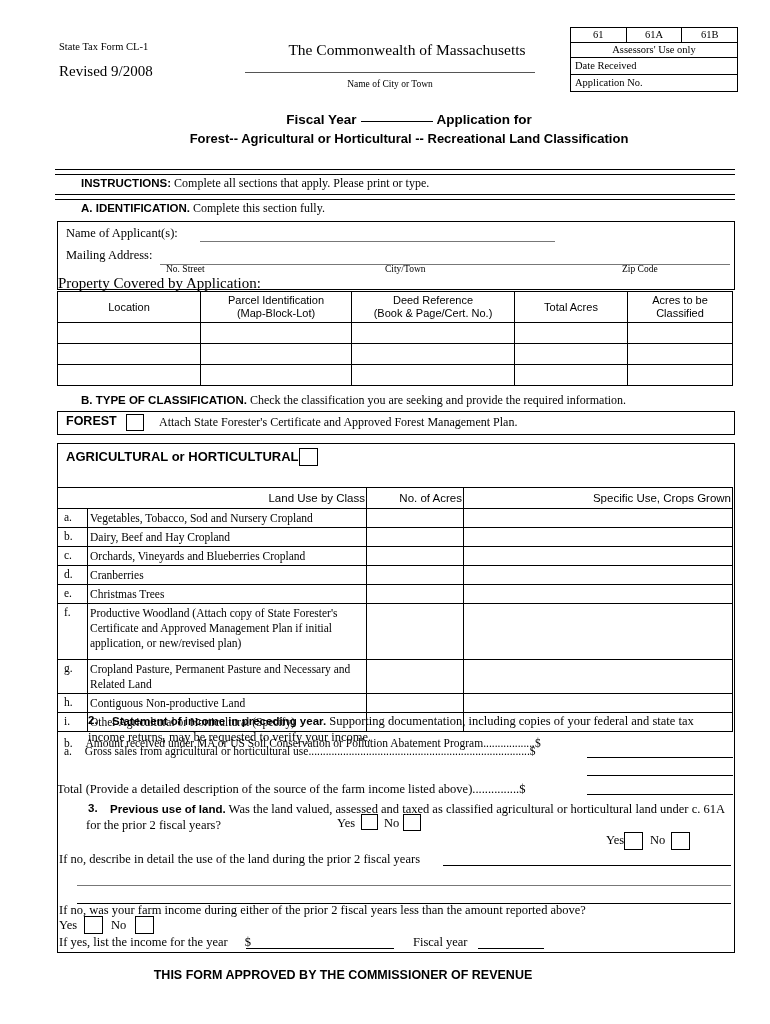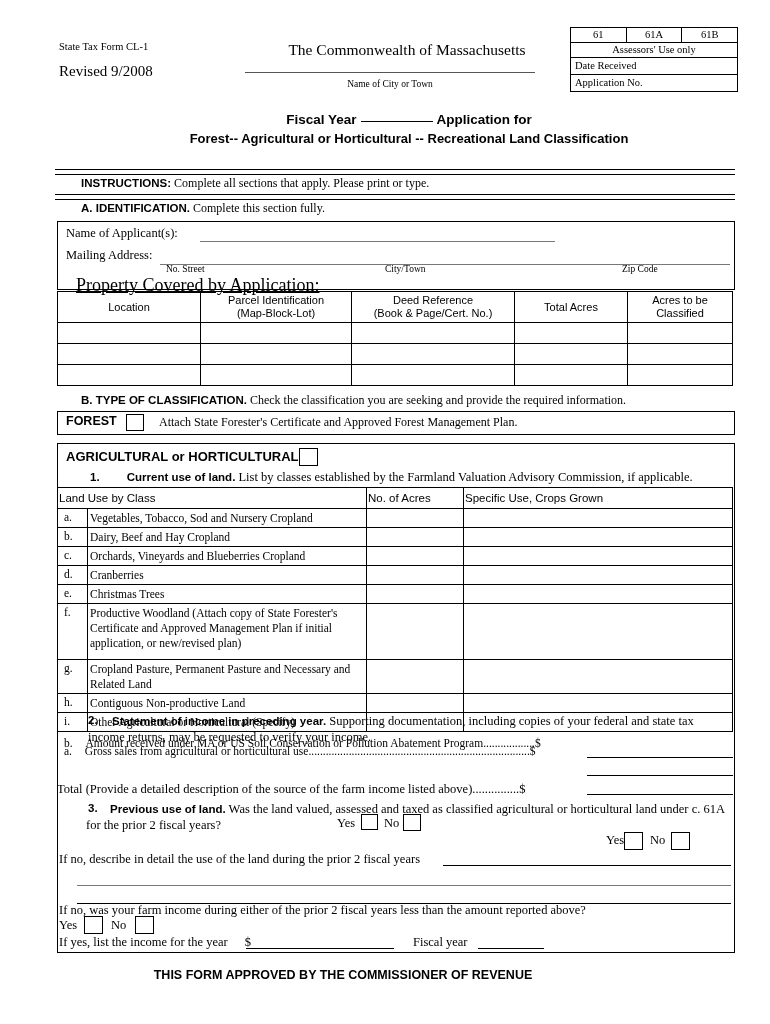--- a/index.html
+++ b/index.html
@@ -49,21 +49,21 @@
 
   
   .boxA{position:absolute;left:57px;top:221px;width:676px;height:67px;border:1.2px solid #000;}
   .lblApp{position:absolute;left:66px;top:226px;font-size:12.5px;}
   .lineApp{position:absolute;left:200px;top:241px;width:355px;border-bottom:1px solid #777;}
   .lblMail{position:absolute;left:66px;top:248px;font-size:12.5px;}
   .lineMail{position:absolute;left:160px;top:264px;width:570px;border-bottom:1px solid #777;}
   .subNo{position:absolute;left:166px;top:264px;font-size:9.5px;}
   .subCity{position:absolute;left:385px;top:264px;font-size:9.5px;}
   .subZip{position:absolute;left:622px;top:264px;font-size:9.5px;}
-  .lblProp{position:absolute;left:76px;top:275px;font-size:18px;text-decoration:underline;}
+  .lblProp{position:absolute;left:58px;top:275px;font-size:15px;text-decoration:underline;}
 
   
   .ptbl{position:absolute;left:57px;top:291px;width:676px;border-collapse:collapse;
         font-family:"Liberation Sans", sans-serif;font-size:11px;}
   .ptbl td{border:1.1px solid #000;text-align:center;vertical-align:middle;}
   .ptbl .hd{height:28px;line-height:1.15;}
   .ptbl .bl{height:21px;}
 
   
   .sectB{position:absolute;left:57px;top:393px;font-size:12px;}
@@ -78,21 +78,21 @@
   .agbox{position:absolute;left:57px;top:443px;width:676px;height:508px;border:1.2px solid #000;}
   .aglbl{position:absolute;left:66px;top:449px;font-size:13px;font-weight:bold;
      font-family:"Liberation Sans", sans-serif;}
   .agcb{position:absolute;left:299px;top:448px;width:17px;height:16px;}
 
   .q1{position:absolute;left:66px;top:470px;font-size:12.5px;}
 
   
   .ltbl{position:absolute;left:57px;top:487px;width:676px;border-collapse:collapse;}
   .ltbl td{border:1.1px solid #000;}
-  .ltbl .hcell{font-family:"Liberation Sans", sans-serif;font-size:11.5px;text-align:left;
+  .ltbl .hcell{font-family:"Liberation Sans", sans-serif;font-size:11.5px;text-align:right;
                height:18px;}
   .ltbl .letter{width:22px;text-align:left;padding-left:6px;font-size:11.5px;vertical-align:top;
                 padding-top:2px;}
   .ltbl .desc{font-size:11.5px;padding-left:2px;vertical-align:top;padding-top:2px;line-height:1.3;}
   .ltbl .acres{width:94px;}
   .ltbl .spec{width:266px;}
   .lrow{height:17px;}
 
   
   .q2{position:absolute;left:64px;top:713px;width:666px;font-size:12.5px;line-height:1.28;}
@@ -251,25 +251,20 @@
 
   <div class="forestbox"></div>
   <div class="forestlbl">FOREST</div>
   <div class="cbx forestcb"></div>
   <div class="foresttxt serif">Attach State Forester's Certificate and Approved Forest Management Plan.</div>
 
   <div class="agbox"></div>
   <div class="aglbl">AGRICULTURAL or HORTICULTURAL</div>
   <div class="cbx agcb"></div>
 
-  <div class="q1 serif">
-    <span class="sans b" style="font-size:11.5px">1.</span>
-    <span class="sans b" style="font-size:11.5px">Current use of land.</span>
-    <span>List by classes established by the Farmland Valuation Advisory Commission, if applicable.</span>
-  </div>
 
   <table class="ltbl">
     <tbody>
         <tr>
       <td class="hcell" colspan="2">Land Use by Class</td>
       <td class="hcell acres">No. of Acres</td>
       <td class="hcell spec">Specific Use, Crops Grown</td>
     </tr>
 
     <tr class="lrow">

